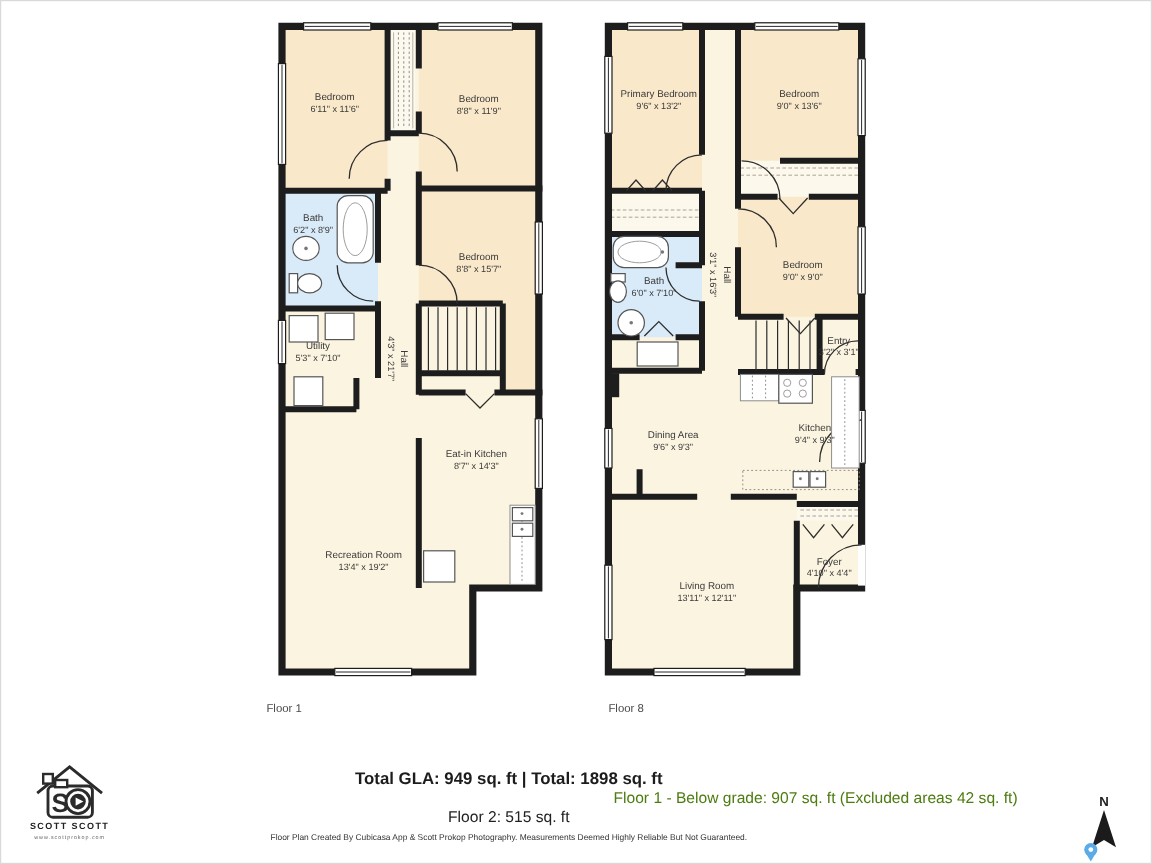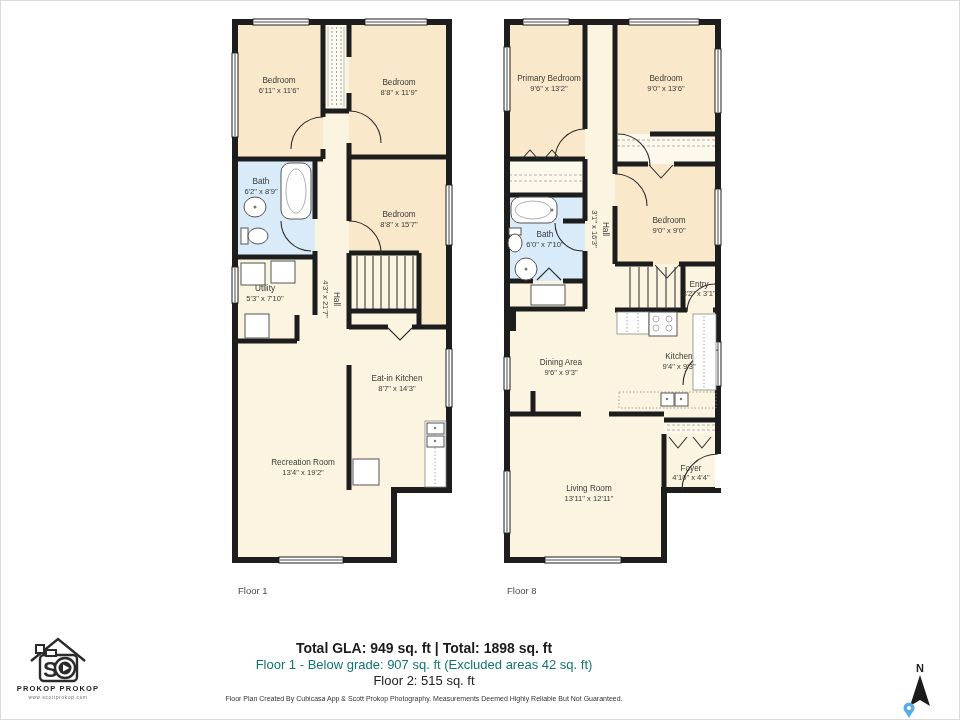--- a/index.html
+++ b/index.html
@@ -19,21 +19,21 @@
   .ctr{fill:#ffffff;stroke:#888;stroke-width:0.8;}
   .dots{fill:none;stroke:#8a8a8a;stroke-width:0.8;stroke-dasharray:1.5 2;}
   .hatch{fill:none;stroke:#a8a092;stroke-width:0.8;stroke-dasharray:3 2;}
   .rail{fill:none;stroke:#b5b0a4;stroke-width:0.8;}
   .raildash{fill:none;stroke:#8a8a8a;stroke-width:0.8;stroke-dasharray:2 2;}
   .rn{font-size:8.2px;fill:#3a3a3a;text-anchor:middle;}
   .rd{font-size:7.6px;fill:#3a3a3a;text-anchor:middle;}
   .floor-label{position:absolute;font-size:9.5px;color:#4a4a4a;}
   .ft{position:absolute;left:0;width:848px;text-align:center;color:#1c1c1c;}
   .ft-total{top:640px;font-size:14px;font-weight:bold;}
-  .ft-l2{top:657px;font-size:13px;color:#0f766e;}
+  .ft-l2{top:657px;font-size:13px;color:#4d7c0f;text-align:right;}
   .ft-l3{top:673px;font-size:13px;color:#222;}
   .ft-disc{top:695px;font-size:7px;color:#333;}
   .brand-name{position:absolute;left:14px;top:684px;width:88px;text-align:center;
               font-size:7.5px;font-weight:bold;letter-spacing:1.2px;color:#222;}
   .brand-site{position:absolute;left:14px;top:695px;width:88px;text-align:center;
               font-size:4.5px;letter-spacing:0.8px;color:#666;}
   .blk{fill:#1d1d1d;}
 </style>
 </head>
 <body>
@@ -294,41 +294,41 @@
     <g>
       <text class="rn" x="188" y="462">Foyer</text>
       <text class="rd" x="188" y="471">4'10" x 4'4"</text>
     </g>
     <g>
       <text class="rn" x="86" y="482">Living Room</text>
       <text class="rd" x="86" y="492">13'11" x 12'11"</text>
     </g>
   </svg>
 
-  <div class="floor-label" style="left:238px;top:585px;text-align:center;">Floor 1</div>
+  <div class="floor-label" style="left:222px;top:585px;text-align:center;">Floor 1</div>
   <div class="floor-label" style="left:507px;top:585px;">Floor 8</div>
 
   <div>
     <div class="ft ft-total">Total GLA: 949 sq. ft | Total: 1898 sq. ft</div>
     <div class="ft ft-l2">Floor 1 - Below grade: 907 sq. ft (Excluded areas 42 sq. ft)</div>
     <div class="ft ft-l3">Floor 2: 515 sq. ft</div>
     <div class="ft ft-disc">Floor Plan Created By Cubicasa App &amp; Scott Prokop Photography. Measurements Deemed Highly Reliable But Not Guaranteed.</div>
   </div>
 
   <svg style="left:26px;top:634px;" width="64" height="50" viewBox="0 0 64 50">
     <path d="M5 27 L32 5 L59 27" fill="none" stroke="#2b2b2b" stroke-width="2.4"></path>
     <rect x="10" y="11" width="8" height="8" fill="#ffffff" stroke="#2b2b2b" stroke-width="2"></rect>
     <rect x="14" y="21" width="37" height="26" rx="4" fill="#ffffff" stroke="#2b2b2b" stroke-width="2.4"></rect>
     <rect x="20" y="16" width="10" height="6" fill="#ffffff" stroke="#2b2b2b" stroke-width="2"></rect>
     <text x="17" y="43" font-size="22" font-weight="bold" fill="#2b2b2b">S</text>
     <circle cx="39" cy="34" r="10" fill="#ffffff" stroke="#2b2b2b" stroke-width="2.4"></circle>
     <circle cx="39" cy="34" r="6.5" fill="#2b2b2b"></circle>
     <path d="M37 30.5 L43.5 34 L37 37.5 Z" fill="#ffffff"></path>
   </svg>
-  <div class="brand-name">PROKOP PROKOP</div>
+  <div class="brand-name">SCOTT SCOTT</div>
   <div class="brand-site">www.scottprokop.com</div>
 
   <svg style="left:888px;top:652px;" width="52" height="66" viewBox="0 0 52 66">
     <text x="32" y="20" font-size="11" font-weight="bold" fill="#222" text-anchor="middle">N</text>
     <polygon points="32,23 42,54 32,48 22,54" fill="#1b1b1b"></polygon>
     <g>
       <circle cx="21" cy="56" r="5.5" fill="#5aabe8"></circle>
       <path d="M16.5 58.5 L25.5 58.5 L21 66 Z" fill="#5aabe8"></path>
       <circle cx="21" cy="56" r="2" fill="#ffffff"></circle>
     </g>

